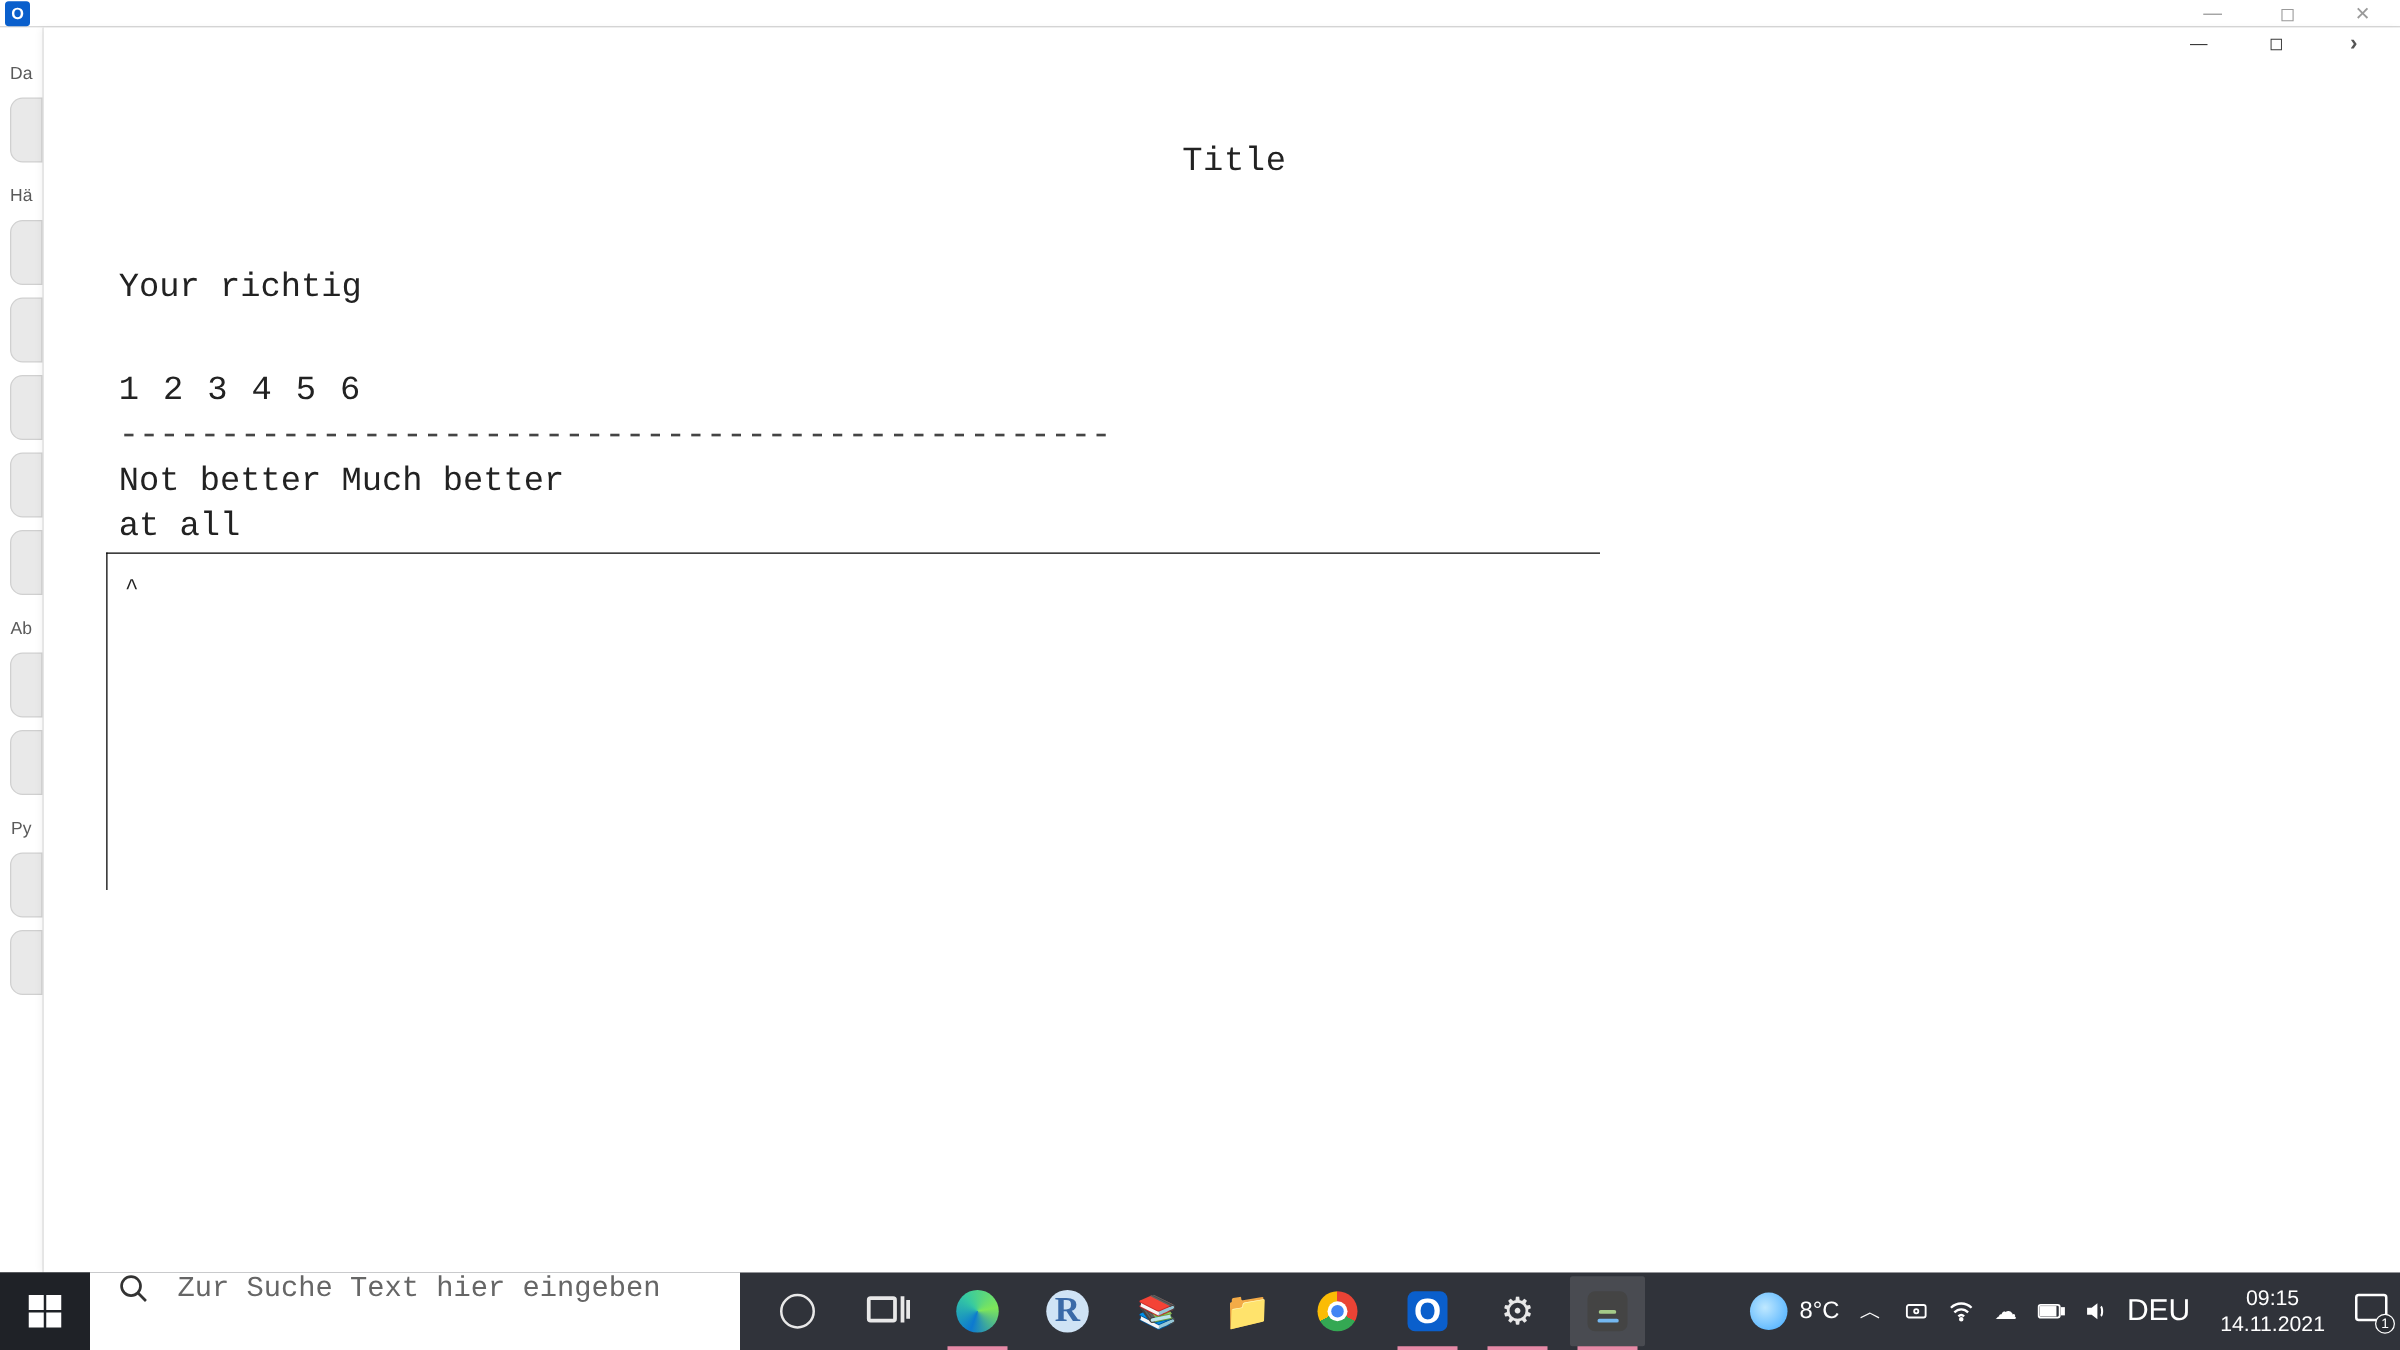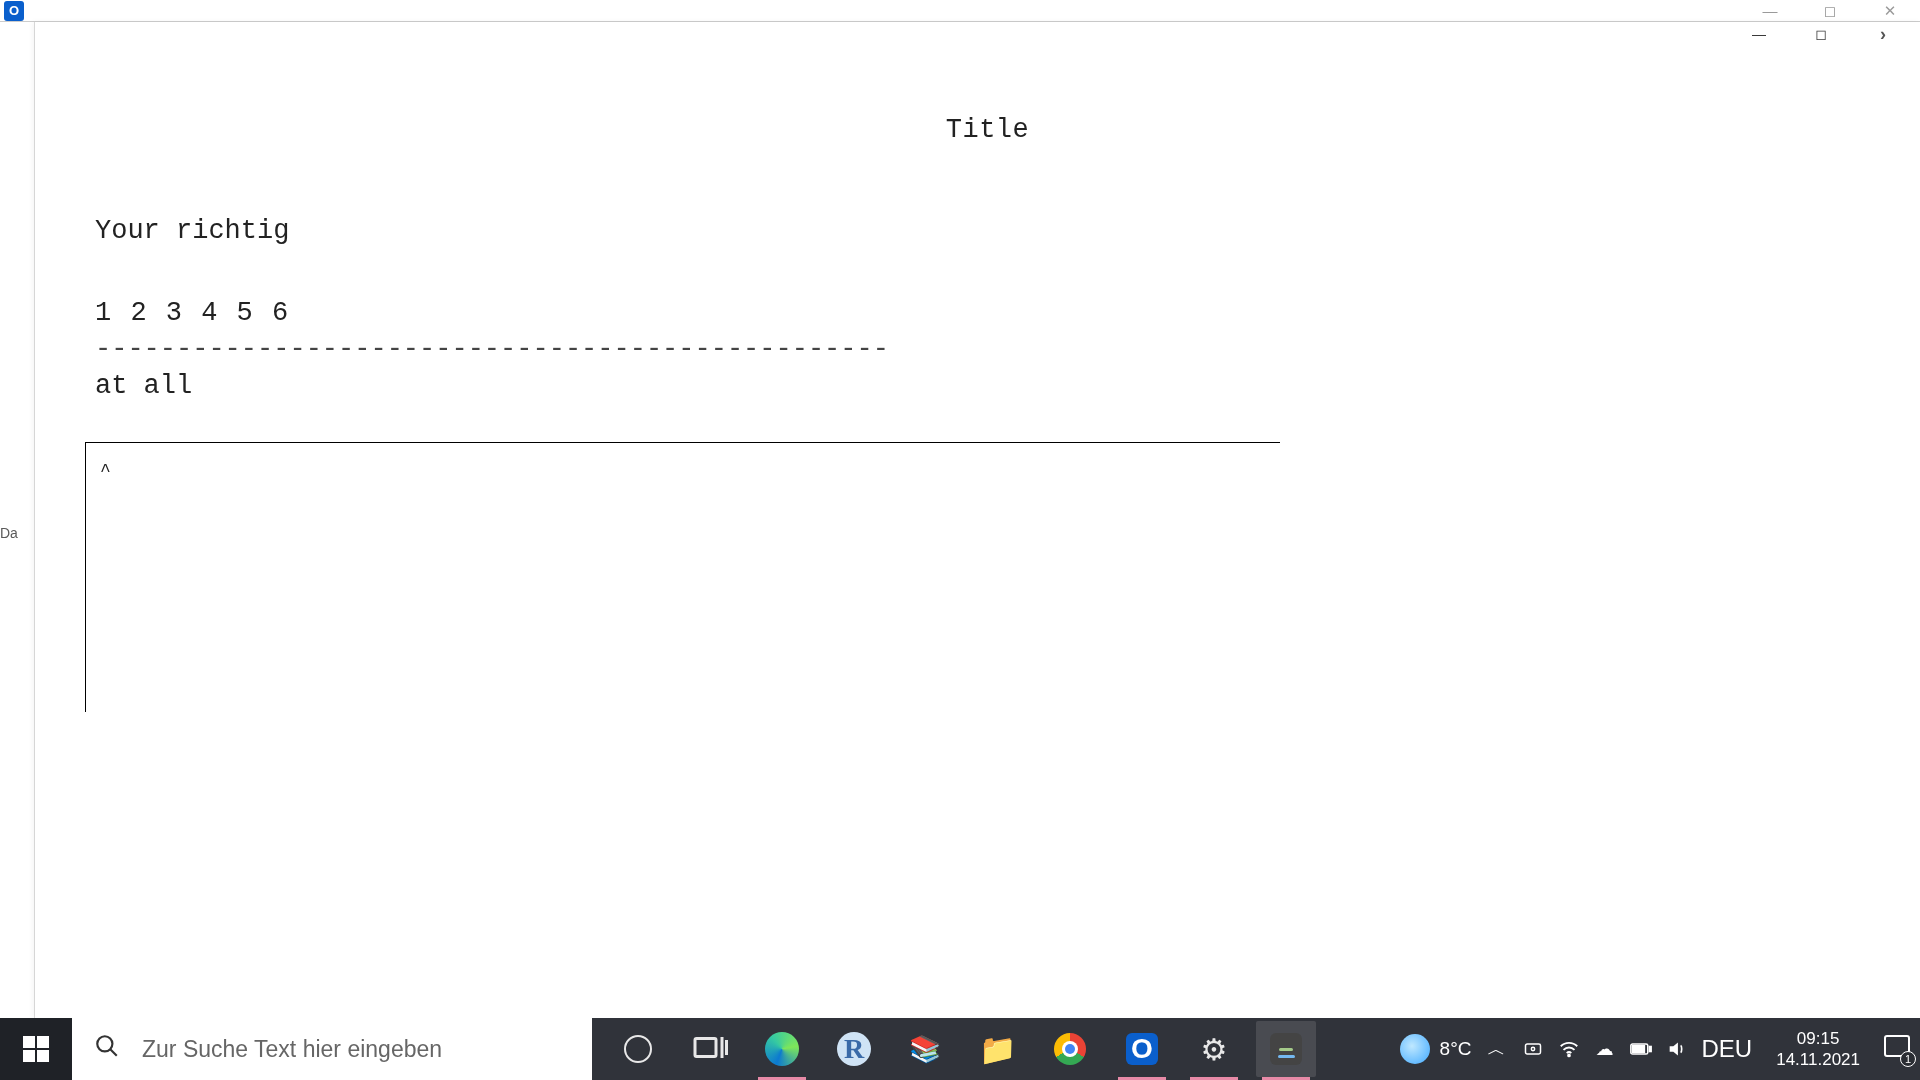--- a/index.html
+++ b/index.html
@@ -19,21 +19,21 @@
       background: #0a5fcc; border-radius: 3px;
       display:flex; align-items:center; justify-content:center;
       color:#fff; font-weight:bold; font-size:13px;
     }
     .bg-titlebar .win-controls { margin-left:auto; display:flex; }
     .bg-titlebar .win-btn { width:60px; height:22px; display:flex; align-items:center; justify-content:center; color:#9a9a9a; }
 
     .bg-side-items {
       position:absolute; left:0; top:22px; width:35px; height: calc(100% - 22px - 62px);
       background:#fff; border-right:1px solid #ddd;
-      display:flex; flex-direction:row; align-items:center;
+      display:flex; flex-direction:column; align-items:center;
       padding-top:20px; gap:10px; z-index:1;
       color:#777; font-size:14px;
     }
     .bg-side-items .lbl { font-size:14px; color:#5a5a5a; margin:8px 0 2px 0; }
     .bg-side-items .blob {
       width:26px; height:52px; background:#e9e9e9; border-radius:10px 0 0 10px;
       border:1px solid #d0d0d0; margin-left:8px;
     }
 
     
@@ -77,22 +77,22 @@
       background:#30333a; display:flex; align-items:stretch;
       z-index:100;
     }
     .start-btn {
       width:72px; display:flex; align-items:center; justify-content:center;
       background:#1f2227;
     }
     .win-logo { display:grid; grid-template-columns:12px 12px; grid-template-rows:12px 12px; gap:2px;}
     .win-logo div{ background:#fff;}
     .search-box {
-      width:520px; background:#fff; display:flex; align-items:center;
-      padding-left:22px; color:#666; font-size:23px;
+      width:520px; background:#fff; display:flex; 
+      padding-left:22px; color:#666; font-size:23px;font-family:Liberation Mono, monospace;
     }
     .search-box .mag { margin-right:22px; color:#444; }
     .tb-center { display:flex; align-items:center; gap:0; padding-left:10px;}
     .tb-icon { width:72px; height:62px; display:flex; align-items:center; justify-content:center; position:relative;}
     .tb-icon .pink-under { position:absolute; bottom:0; left:12px; right:12px; height:3px; background:#e78aa7; display:none;}
     .tb-icon.pink .pink-under{ display:block;}
     .tb-icon.active::before{
       content:""; position:absolute; inset:3px 6px; background:rgba(255,255,255,0.12); border-radius:2px;
     }
     .tb-icon svg, .tb-icon .glyph { width:36px; height:36px; }
@@ -145,20 +145,21 @@
     <div class="win-btn">—</div>
     <div class="win-btn">◻</div>
     <div class="win-btn chev">›</div>
   </div>
 
   <div class="content">
     <div class="title-line">Title</div>
     <div class="q-line">Your richtig</div>
     <div class="nums">1 2 3 4 5 6</div>
     <div class="divider">-------------------------------------------------</div>
+    <div class="anchors">Not better Much better</div>
     <div class="anchors">at all</div>
   </div>
 
   <div class="response-box">
     <div class="caret">^</div>
   </div>
 </div>
 
 <div class="taskbar">
   <div class="start-btn">

